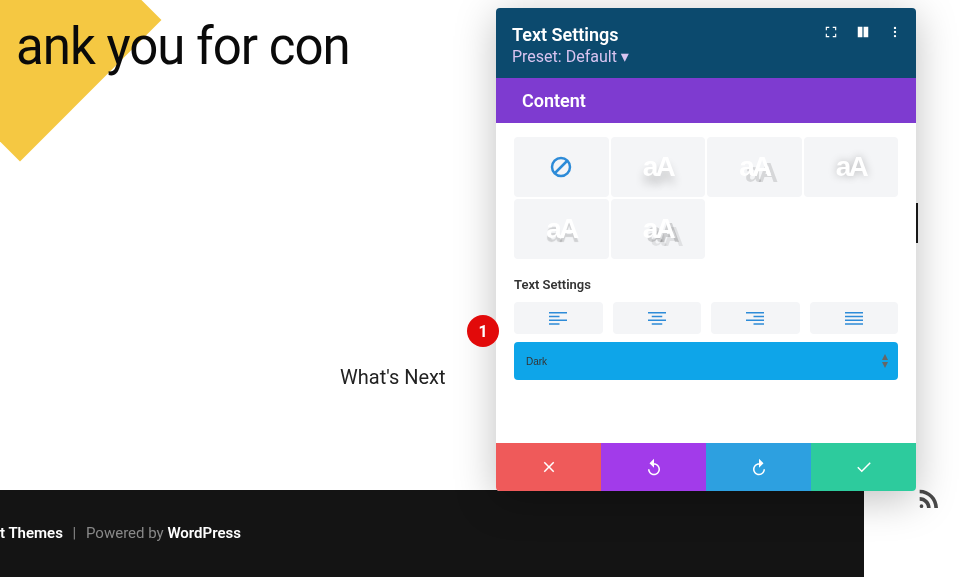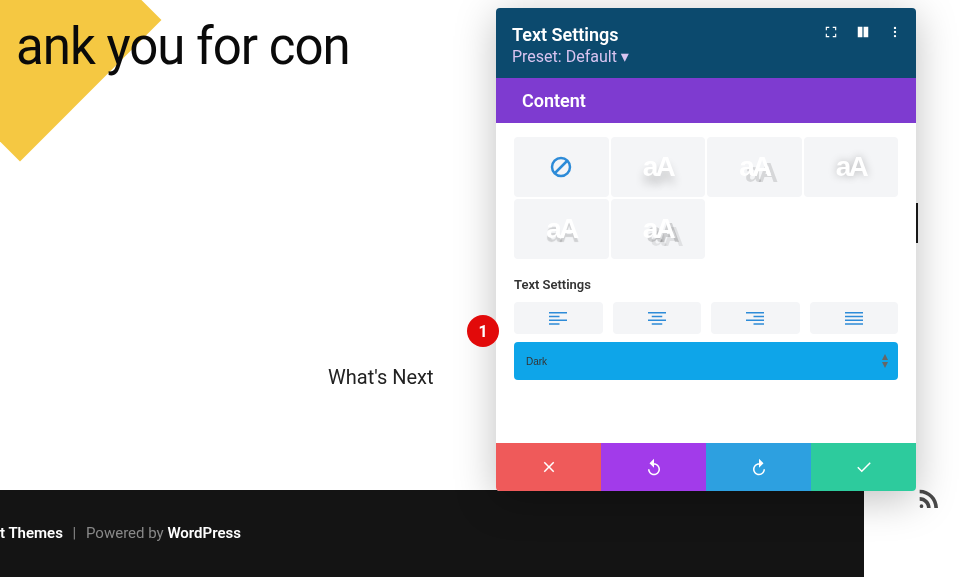--- a/index.html
+++ b/index.html
@@ -1,20 +1,20 @@
 <!DOCTYPE html>
 <html><head>
 <meta charset="utf-8">
 <style>
 *{box-sizing:border-box;margin:0;padding:0}
 body{font-family:-apple-system,BlinkMacSystemFont,"Segoe UI",Roboto,sans-serif;width:960px;height:577px;overflow:hidden;position:relative;background:#fff}
 .yellow-corner{position:absolute;top:-80px;left:-80px;width:200px;height:200px;background:#f5c842;transform:rotate(45deg)}
 .page-bg{position:absolute;inset:0}
 .hero-text{position:absolute;top:18px;left:16px;font-size:51px;font-weight:400;line-height:1.15;letter-spacing:-1px;color:#0a0a0a}
-.whats-next{position:absolute;top:365px;left:328px;font-size:20px;color:#222}
+.whats-next{position:absolute;top:365px;left:340px;font-size:20px;color:#222}
 .footer{position:absolute;top:490px;left:0;width:864px;height:111px;background:#141414;color:#fff;font-size:15px;padding:34px 0 0 0}
 .footer .ft{color:#fff;font-weight:600}
 .footer .sep{color:#888;margin:0 6px}
 .footer .pb{color:#888}
 .footer .wp{color:#fff;font-weight:600}
 .rss{position:absolute;right:22px;top:486px;width:22px;height:22px;color:#4a4a4a}
 .panel{position:absolute;top:8px;left:496px;width:420px;background:#fff;box-shadow:0 8px 40px rgba(0,0,0,.25);border-radius:4px;overflow:hidden}
 .p-header{background:#0c4a6e;color:#fff;padding:16px 16px 12px;position:relative}
 .p-title{font-size:18px;font-weight:600}
 .p-preset{font-size:16px;color:#d8c4f0;margin-top:2px}

